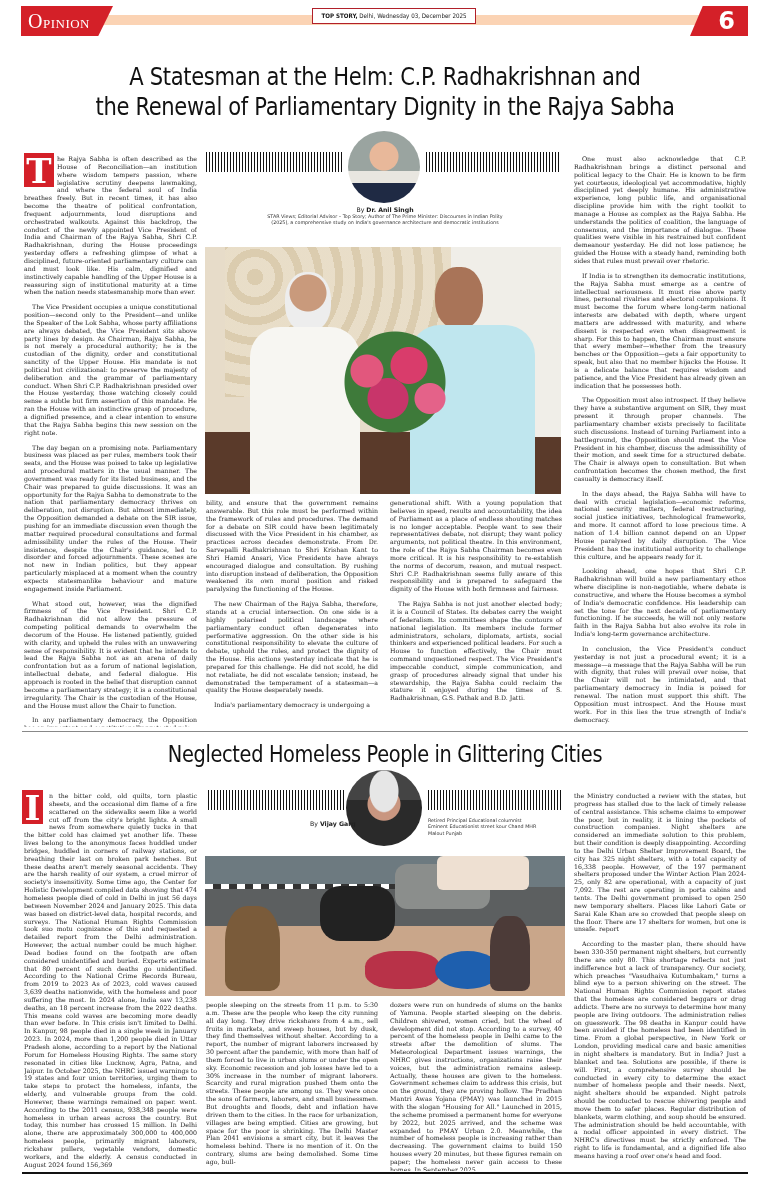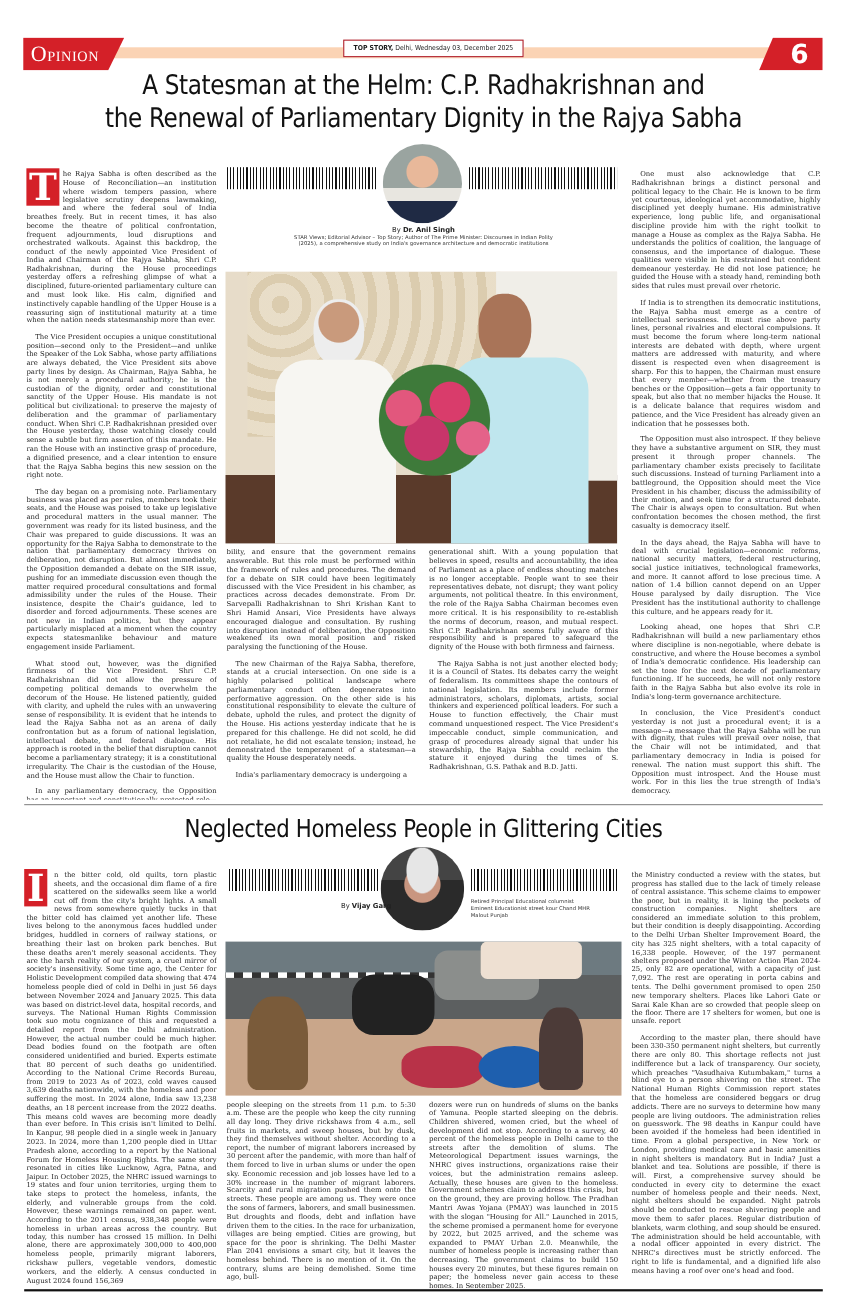--- a/index.html
+++ b/index.html
@@ -1,20 +1,20 @@
 <!DOCTYPE html>
 <html><head>
 <meta charset="utf-8">
 <style>
   * { box-sizing: border-box; margin: 0; padding: 0; }
   html, body { width: 770px; height: 1189px; background: #ffffff; overflow: hidden; }
   body { position: relative; font-family: "DejaVu Serif", serif; color: #1a1a1a; }
 
   
-  .masthead { position: absolute; left: 0; top: 32px; width: 770px; height: 32px; }
+  .masthead { position: absolute; left: 0; top: 4px; width: 770px; height: 32px; }
   .mast-band { position: absolute; left: 100px; right: 60px; top: 11px; height: 10px; background: #fbd3b4; }
   .opinion-tab { position: absolute; left: 21px; top: 2px; width: 92px; height: 30px; background: #d42028;
     clip-path: polygon(0 0, 100% 0, 84% 100%, 0 100%); color: #fff; font-family: "Liberation Serif", serif;
     font-size: 13px; letter-spacing: 0.5px; padding: 6px 0 0 7px; }
   .opinion-tab .cap { font-size: 20px; line-height: 18px; }
   .page-num { position: absolute; right: 22px; top: 2px; width: 58px; height: 30px; background: #d42028;
     clip-path: polygon(22% 0, 100% 0, 100% 100%, 0 100%); color: #fff; font-family: "DejaVu Sans", sans-serif;
     font-weight: bold; font-size: 24px; text-align: right; padding-right: 13px; line-height: 30px; }
   .dateline { position: absolute; left: 312px; top: 4px; width: 164px; height: 16px; background: #fff;
     border: 1.5px solid #b1202a; font-family: "DejaVu Sans Condensed", "DejaVu Sans", sans-serif; font-size: 6.2px;

